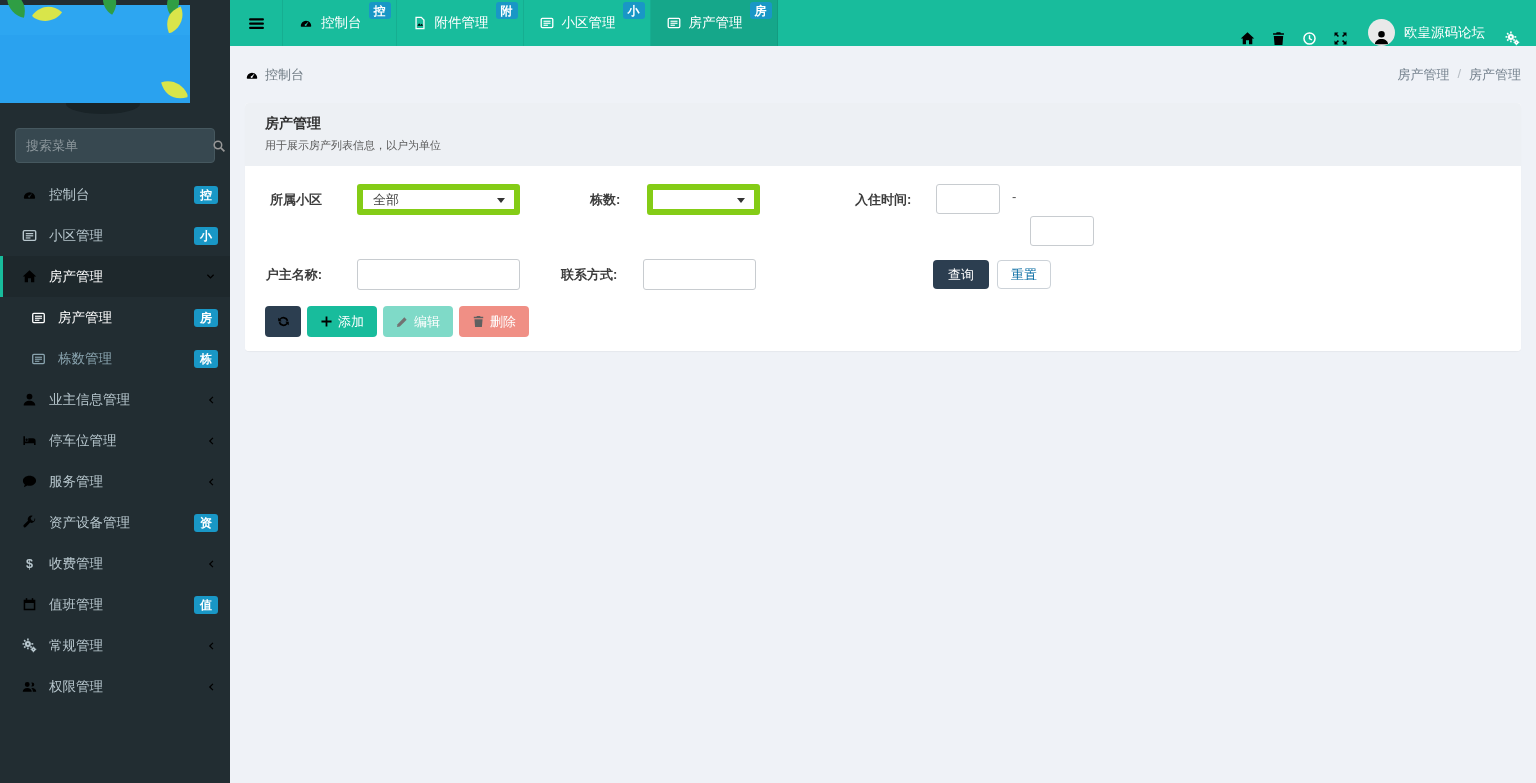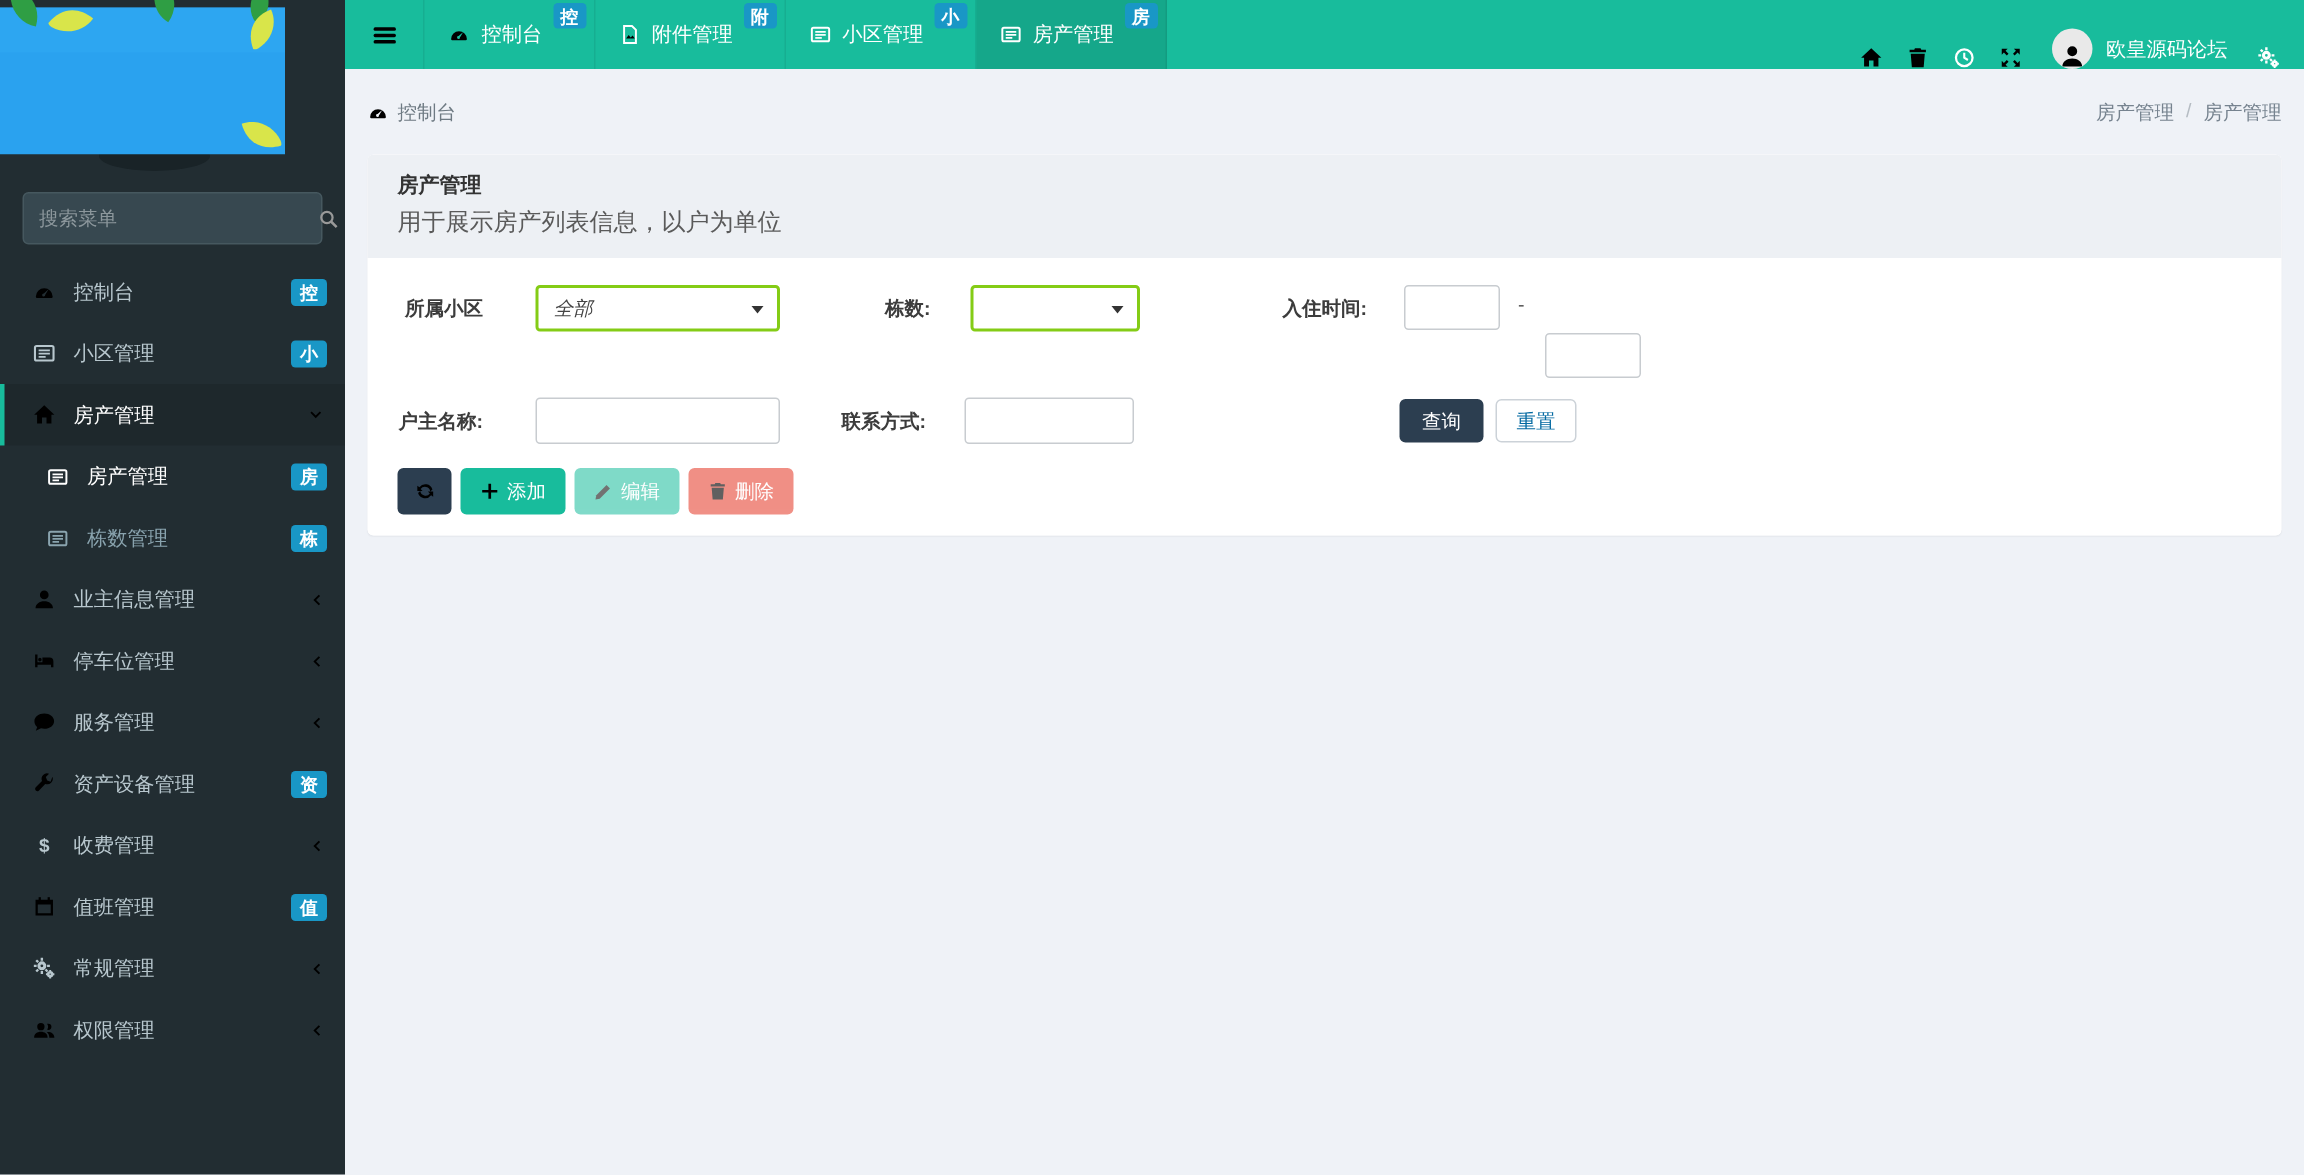--- a/index.html
+++ b/index.html
@@ -65,35 +65,35 @@
     padding:0 15px; }
   .bc-left { display:flex; align-items:center; gap:6px; color:#6e7a83; font-size:13px; }
   .bc-left .ic { width:14px; height:14px; color:#6e7a83; }
   .bc-right { color:#76838f; font-size:13px; display:flex; gap:8px; }
   .bc-sep { color:#b5bcc3; }
 
   .panel { margin:0 15px; background:#fff; border-radius:4px; overflow:hidden;
     box-shadow:0 1px 1px rgba(0,0,0,0.04); }
   .panel-heading { background:#edf0f4; padding:12px 20px 13px; }
   .panel-title { font-size:14px; font-weight:bold; color:#333; }
-  .panel-sub { font-size:16px; color:#5a5a5a; margin-top:5px; }
+  .panel-sub { font-size:11px; color:#5a5a5a; margin-top:5px; }
   .panel-body { padding:18px 20px 14px; background:#fff; }
 
   .frow { display:flex; align-items:flex-start; }
   .frow1 { height:62px; margin-bottom:13px; }
   .frow2 { margin-bottom:16px; }
   .lb { font-size:13px; font-weight:bold; color:#3c3c3c; line-height:31px;
     text-align:right; white-space:nowrap; }
   .w-lb1 { width:57px; margin-right:35px; }
   .w-lb2 { width:25px; margin-left:70px; margin-right:32px; }
   .w-lb2b { width:50px; margin-left:41px; margin-right:32px; }
   .w-lb3 { width:50px; margin-left:95px; margin-right:31px; }
-  .sel { height:31px; border:2px solid #84cc16; border-radius:3px; background:#fff;
+  .sel { height:31px; border:6px solid #84cc16; border-radius:3px; background:#fff;
     display:flex; align-items:center; padding:0 10px; font-size:13px; color:#444;
-    cursor:pointer; position:relative;font-style:italic; }
+    cursor:pointer; position:relative; }
   .sel .caret { position:absolute; right:9px; top:50%; margin-top:-2px; width:0; height:0;
     border-left:4.5px solid transparent; border-right:4.5px solid transparent;
     border-top:5px solid #333; }
   .w163 { width:163px; } .w113 { width:113px; }
   .inp { height:31px; border:1px solid #c8ccd0; border-radius:3px; background:#fff;
     padding:0 8px; font-size:13px; color:#444; outline:none; }
   .range { position:relative; width:170px; height:62px; }
   .inp.small { width:64px; height:30px; }
   .range .dash { position:absolute; left:76px; top:5px; color:#555; font-size:13px; }
   .range .second { position:absolute; left:94px; top:32px; }

